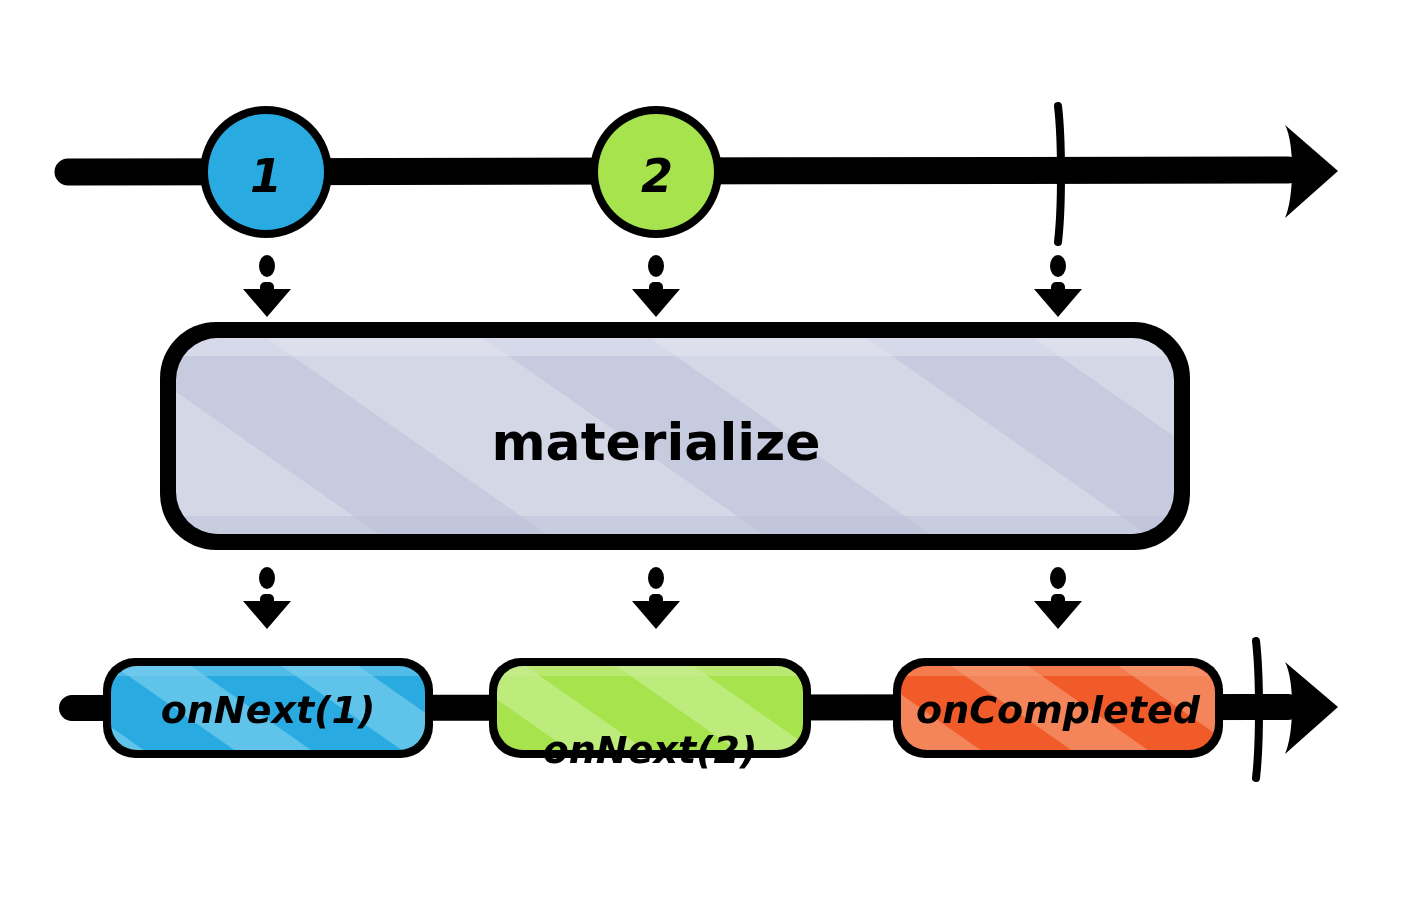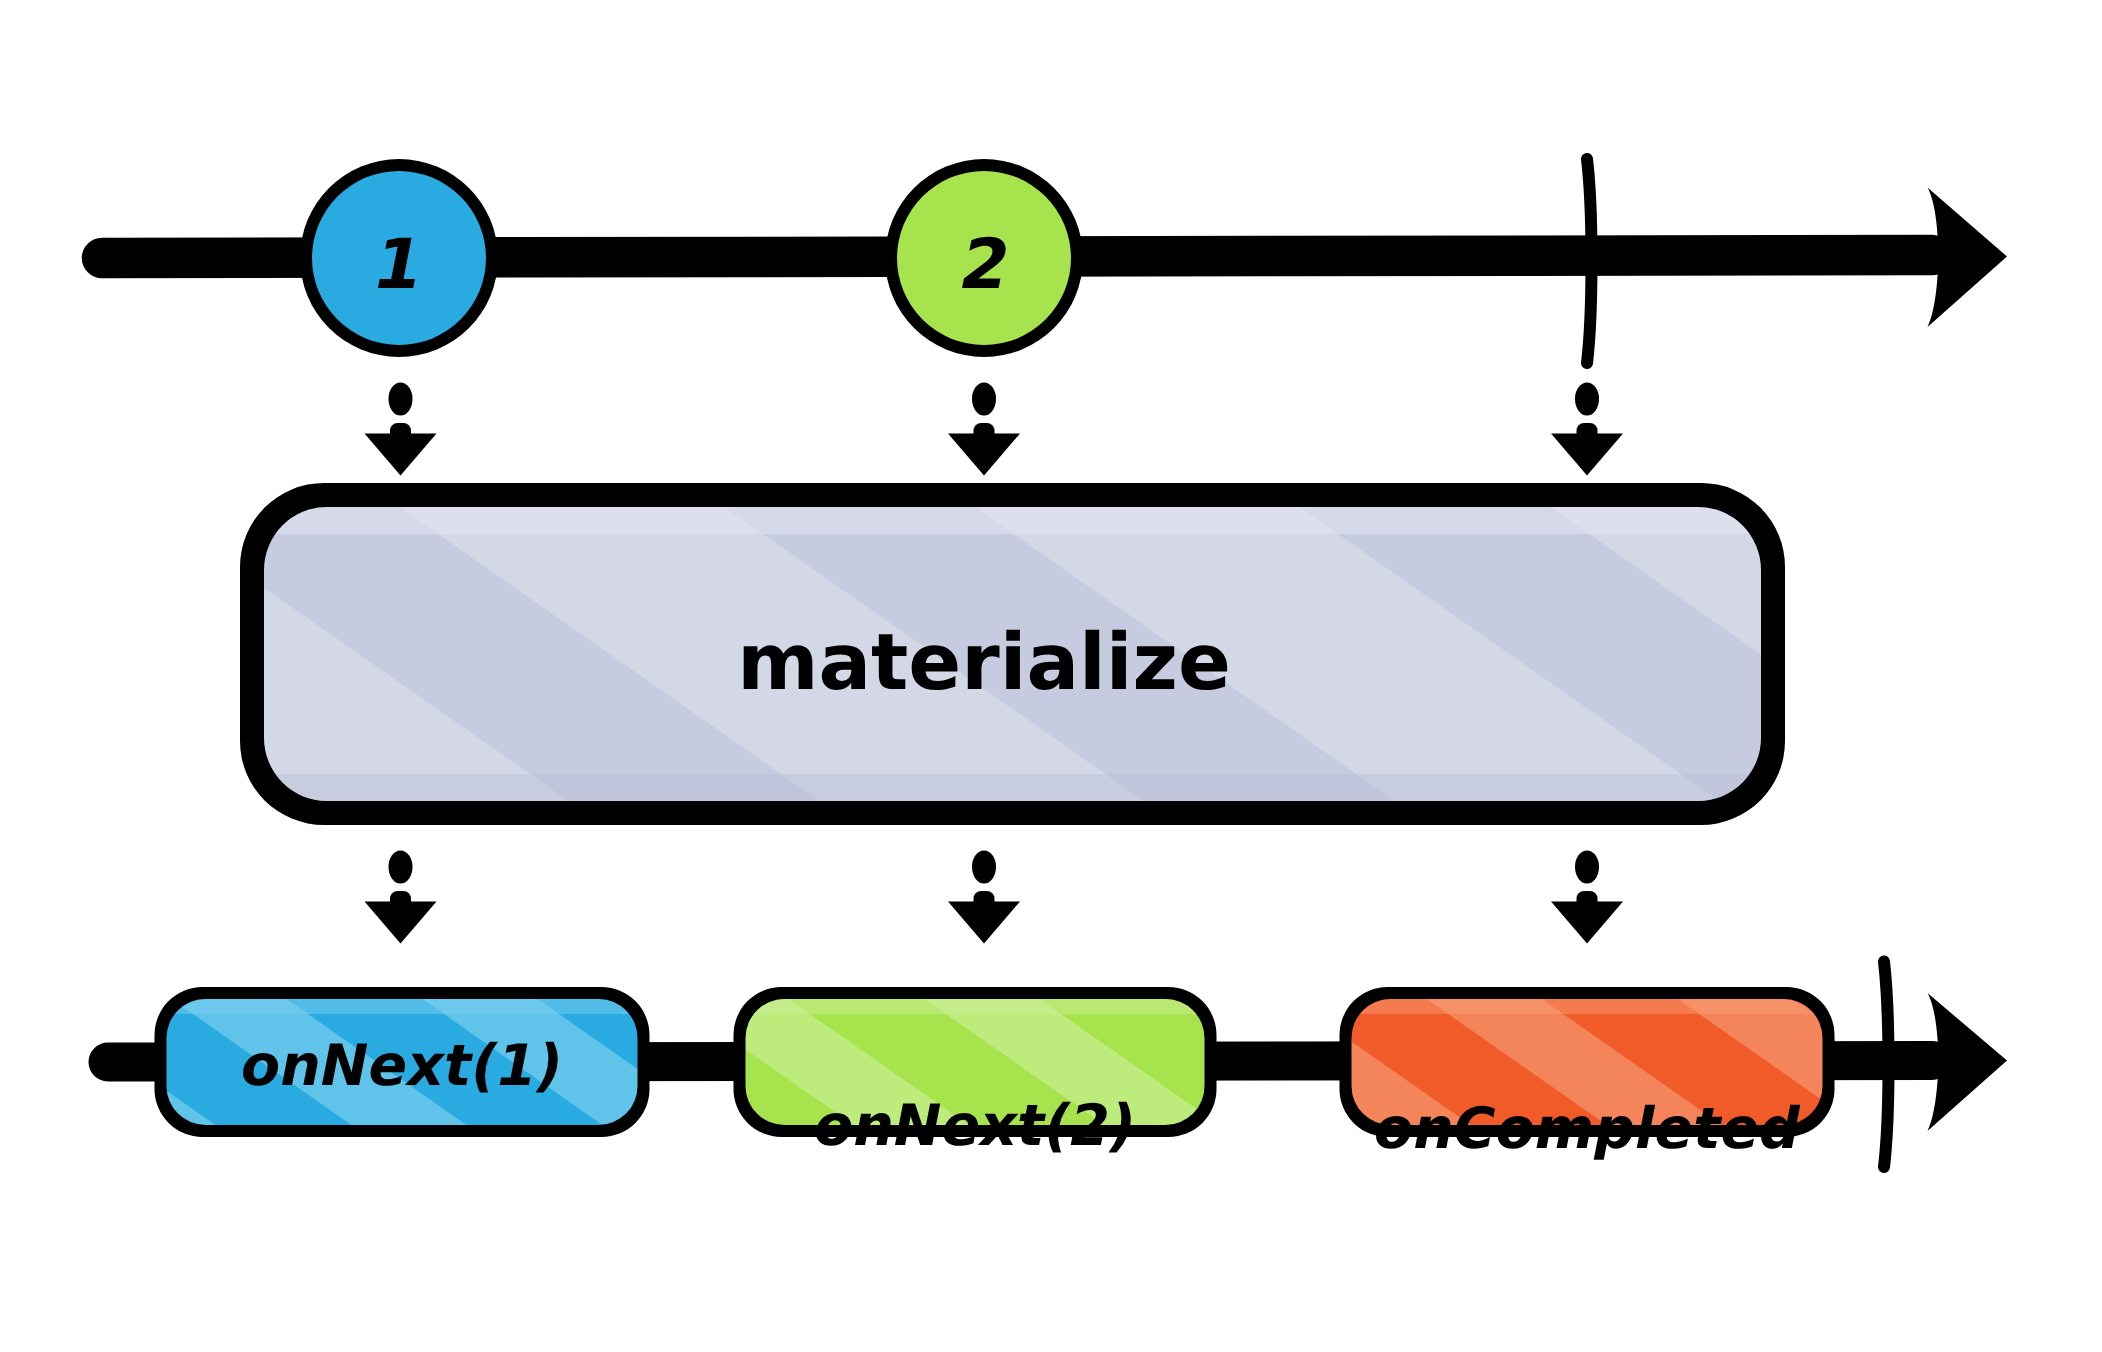--- a/index.html
+++ b/index.html
@@ -215,16 +215,16 @@
     <div class="marble-label marble-num" style="left:266px; top:176px;">1</div>
 
     <div class="marble-label marble-num" style="left:657px; top:176px;">2</div>
 
     <div class="op-title" style="left:656px; top:442px;">materialize</div>
 
     <div class="notif-label" style="left:268px; top:710px;">onNext(1)</div>
 
     <div class="notif-label" style="left:650px; top:750px;">onNext(2)</div>
 
-    <div class="notif-label" style="left:1058px; top:752px;text-align:right;">onCompleted</div>
+    <div class="notif-label" style="left:1058px; top:710px;text-align:right;">onCompleted</div>
   </div>
 
 </div>
 
 </body></html>

